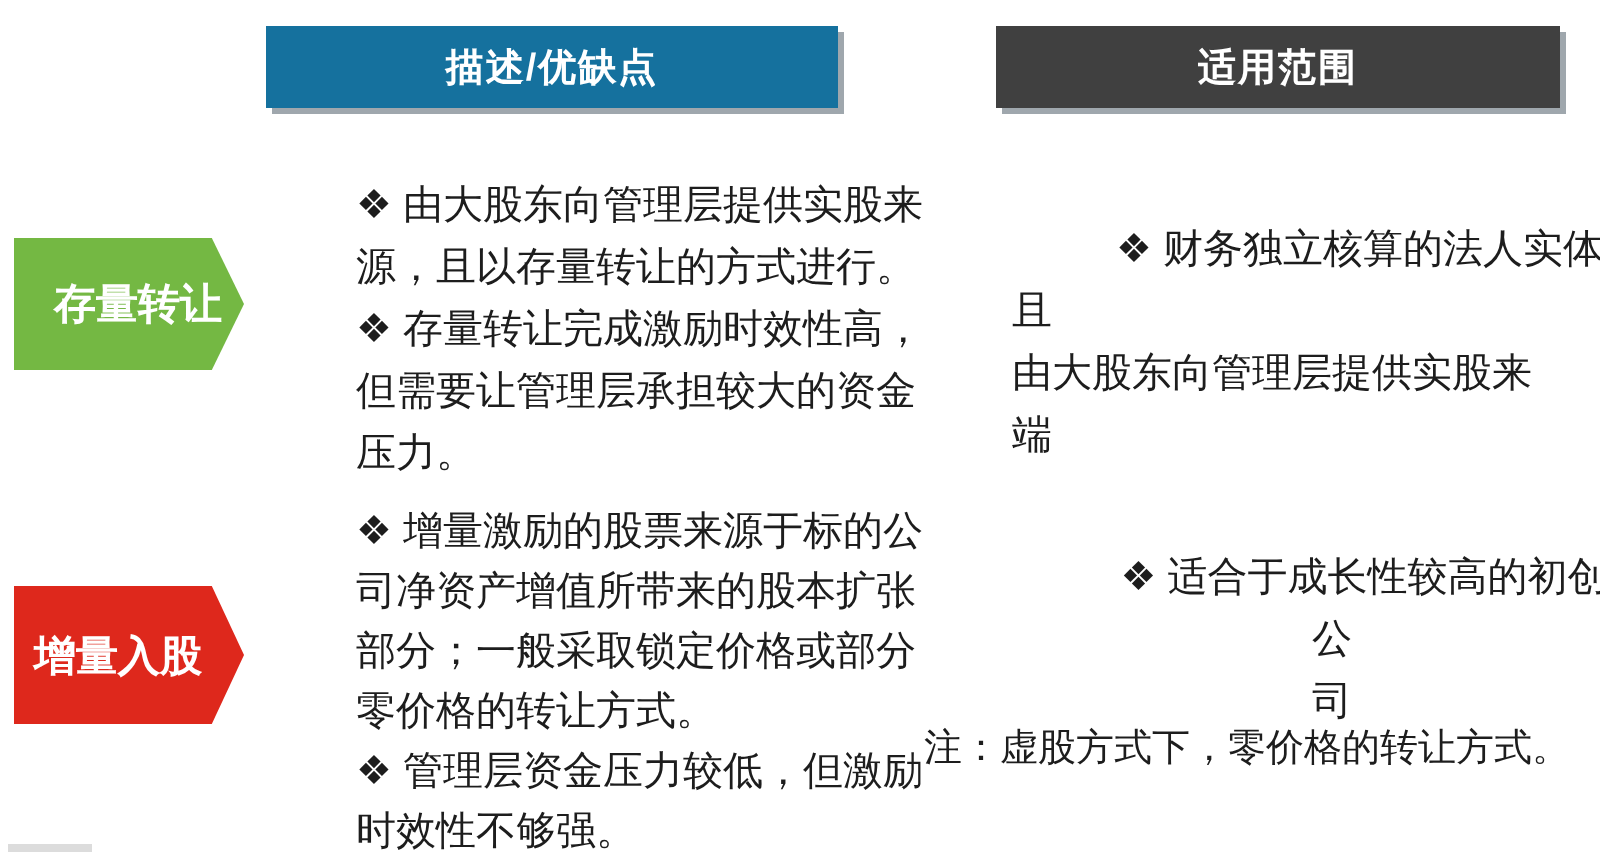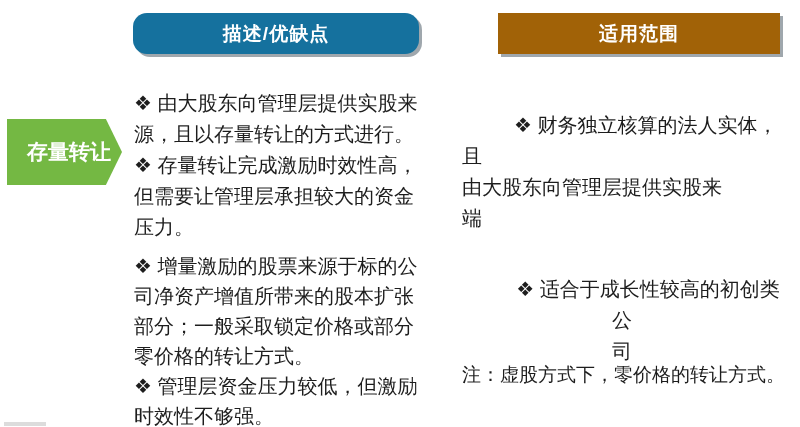--- a/index.html
+++ b/index.html
@@ -53,20 +53,21 @@
   .arrow-red   { top: 293px; height: 69px; background: #DE281C; }
 
   
   .cell {
     position: absolute;
     white-space: pre-line;
     color: #1d1d1d;
     font-size: 20px;
     line-height: 31px;
     font-weight: 500;
+    margin-left: 44px;
   }
   .cell-desc-1  { left: 134px; top: 88px;  width: 306px; }
   .cell-scope-1 { left: 462px; top: 110px; width: 320px; text-indent: 52px; }
   .cell-desc-2  { left: 134px; top: 251px; width: 306px; line-height: 30px; }
   .cell-scope-2 { left: 462px; top: 274px; width: 320px; text-indent: 52px; text-align: center; }
 
   .footnote {
     position: absolute;
     left: 462px;
     top: 360px;
@@ -85,28 +86,31 @@
     width: 42px;
     height: 4px;
     background: #dcdcdc;
   }
 </style>
 </head>
 <body>
 
 <div class="slide">
 
-  <div class="col-header header-desc" style="background: rgb(21, 113, 158); border-radius: 14px;">描述/优缺点</div>
+  <div class="col-header header-desc" style="background: rgb(21, 113, 158);">描述/优缺点</div>
 
-  <div class="col-header header-scope" style="background: #a16207;">适用范围</div>
+  <div class="col-header header-scope" style="background: #404040;">适用范围</div>
 
   <div class="arrow arrow-green" style="background: rgb(116, 184, 67);">
     <span>存量转让</span>
   </div>
 
+  <div class="arrow arrow-red" style="background: rgb(222, 40, 28);">
+    <span>增量入股</span>
+  </div>
 
   <div class="cell cell-desc-1">❖ 由大股东向管理层提供实股来
 源，且以存量转让的方式进行。
 ❖ 存量转让完成激励时效性高，
 但需要让管理层承担较大的资金
 压力。</div>
 
   <div class="cell cell-scope-1">❖ 财务独立核算的法人实体，且
 由大股东向管理层提供实股来
 端</div>

